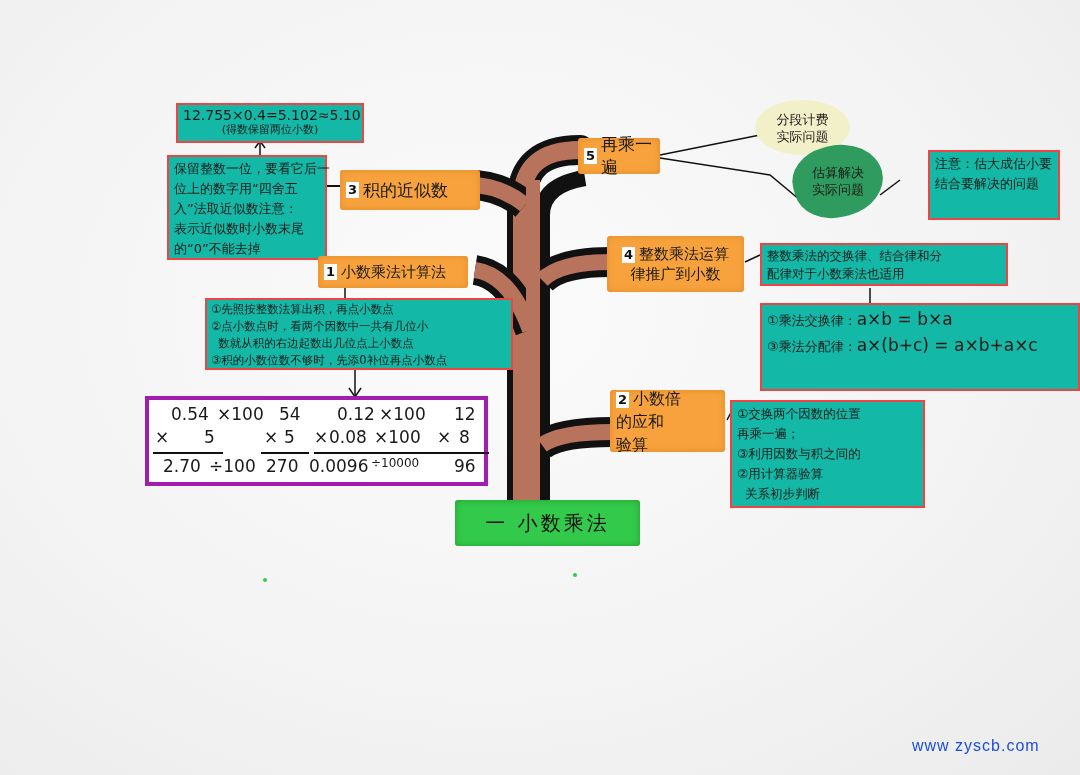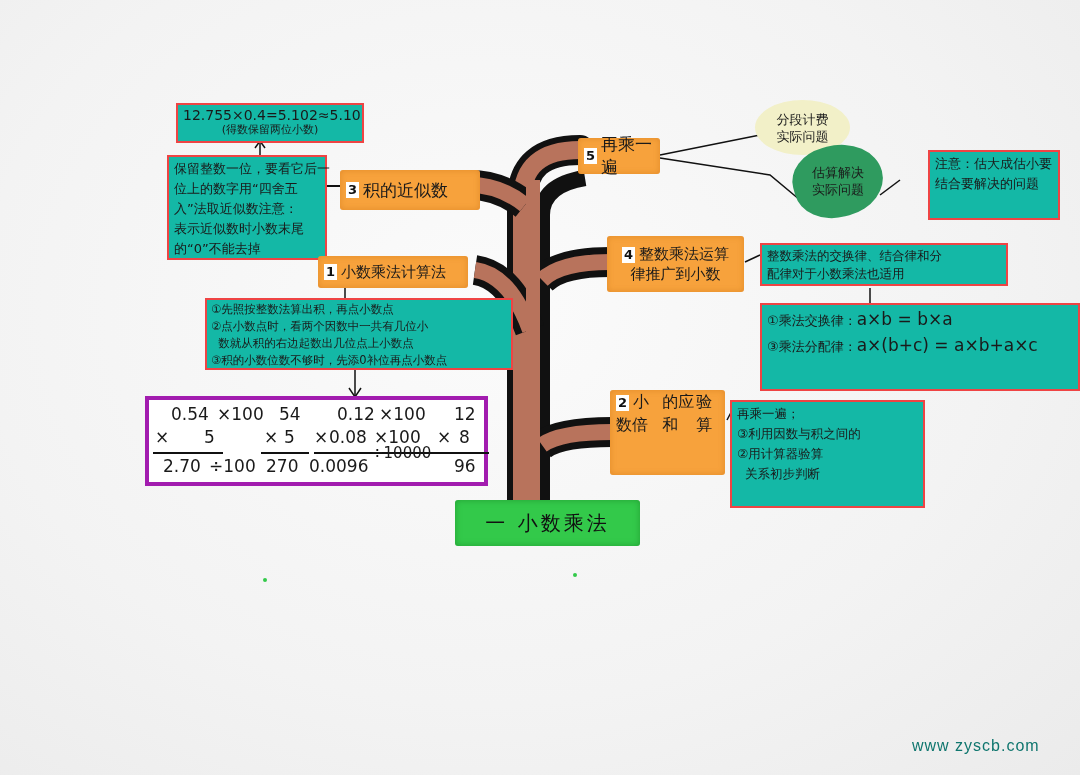--- a/index.html
+++ b/index.html
@@ -35,21 +35,21 @@
     position:absolute; left:145px; top:396px; width:343px; height:90px;
     border:4px solid #a21caf; background:#fff; box-sizing:border-box;
   }
   .calc-box .t { position:absolute; white-space:nowrap; font-size:17px; }
   .hr { position:absolute; height:2px; background:#111; }
   .bubble {
     position:absolute; display:flex; align-items:center; justify-content:center; text-align:center;
     font-size:13px; line-height:17px;
   }
   .watermark {
-    position:absolute; left:912px; top:737px; font-size:16px; color:#0f766e; letter-spacing:1px;
+    position:absolute; left:912px; top:737px; font-size:16px; color:#1d4ed8; letter-spacing:1px;
     font-family:"Liberation Sans", sans-serif;
   }
   svg.tree { position:absolute; left:0; top:0; }
 </style>
 </head>
 <body>
 
 <svg class="tree" width="1080" height="775">
 
   <path d="M522,505 L522,200 Q522,150 580,150" stroke="#111" stroke-width="30" fill="none" stroke-linecap="round"></path>
@@ -150,42 +150,43 @@
   <span class="t" style="left:188px;top:4px">0.12</span>
   <span class="t" style="left:230px;top:4px">×100</span>
   <span class="t" style="left:305px;top:4px">12</span>
   <span class="t" style="left:165px;top:27px">×</span>
   <span class="t" style="left:180px;top:27px">0.08</span>
   <span class="t" style="left:225px;top:27px">×100</span>
   <span class="t" style="left:288px;top:27px">×</span>
   <span class="t" style="left:310px;top:27px">8</span>
   <div class="hr" style="left:165px;top:52px;width:175px;"></div>
   <span class="t" style="left:160px;top:56px">0.0096</span>
-  <span class="t" style="left:222px;top:44px;font-size:15px">÷10000</span>
+  <span class="t" style="left:222px;top:56px;font-size:12px">÷10000</span>
   <span class="t" style="left:305px;top:56px">96</span>
 </div>
 
 <div class="orange" style="left:607px;top:236px;width:137px;height:56px;flex-direction:column;align-items:center;justify-content:center;font-size:15px;line-height:20px;">
   <span><span class="num">4</span><span>整数乘法运算</span></span>
   <span>律推广到小数</span>
 </div>
 <div class="box" style="left:760px;top:243px;width:248px;height:43px;font-size:12.5px;line-height:18px;">
   <span class="line">整数乘法的交换律、结合律和分</span>
   <span class="line">配律对于小数乘法也适用</span>
 </div>
 <div class="box" style="left:760px;top:303px;width:320px;height:88px;font-size:13px;line-height:24px;">
   <span class="line"><span>①乘法交换律</span>：<span class="math">a×b = b×a</span></span>
   <span class="line"><span>③乘法分配律</span>：<span class="math">a×(b+c) = a×b+a×c</span></span>
 </div>
 
-<div class="orange" style="left:610px;top:390px;width:115px;height:85px;flex-direction:row;align-items:flex-start;justify-content:center;font-size:16px;line-height:23px;">
+<div class="orange" style="left:610px;top:390px;width:115px;height:62px;flex-direction:column;align-items:flex-start;justify-content:center;font-size:16px;line-height:23px;">
   <span><span class="num">2</span><span>小数倍</span></span>
   <span>的应和</span>
   <span>验算</span>
 </div>
 <div class="box" style="left:730px;top:400px;width:195px;height:108px;font-size:12.5px;line-height:20px;">
+  <span class="line">①交换两个因数的位置</span>
   <span class="line">再乘一遍；</span>
   <span class="line">③利用因数与积之间的</span>
   <span class="line">②用计算器验算</span>
   <span class="line" style="white-space:pre">  关系初步判断</span>
 </div>
 
 <div class="watermark">www zyscb.com</div>
 
 </body></html>

